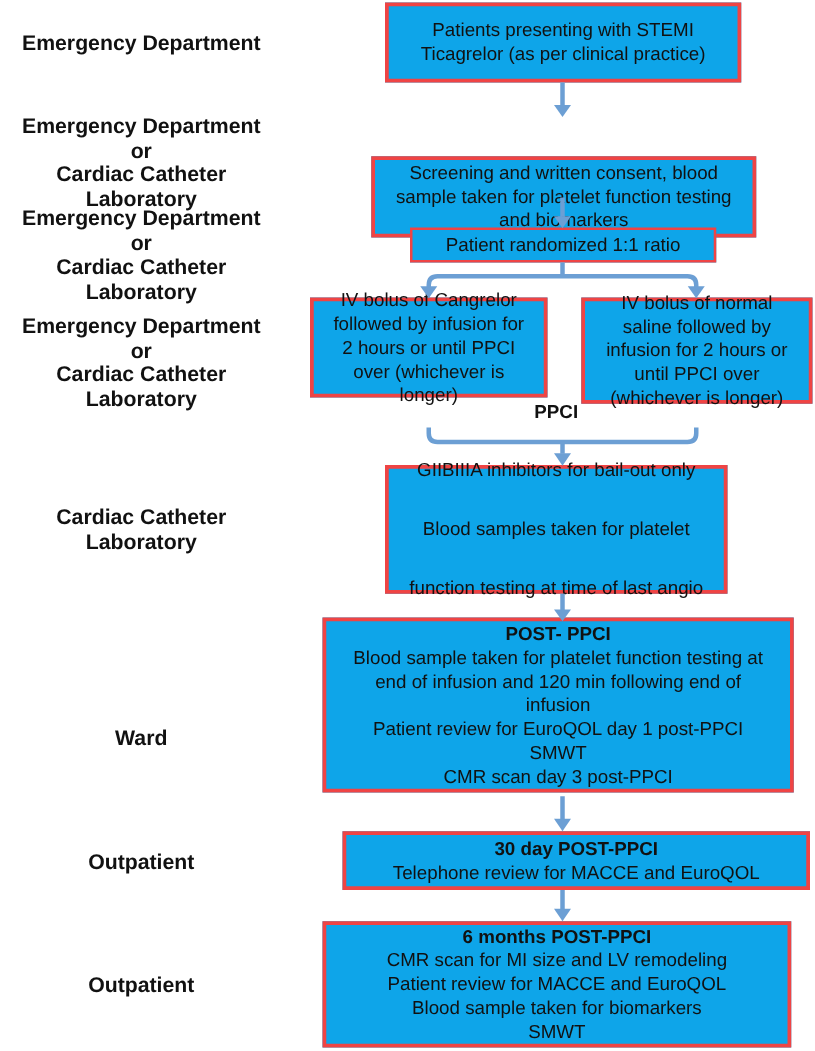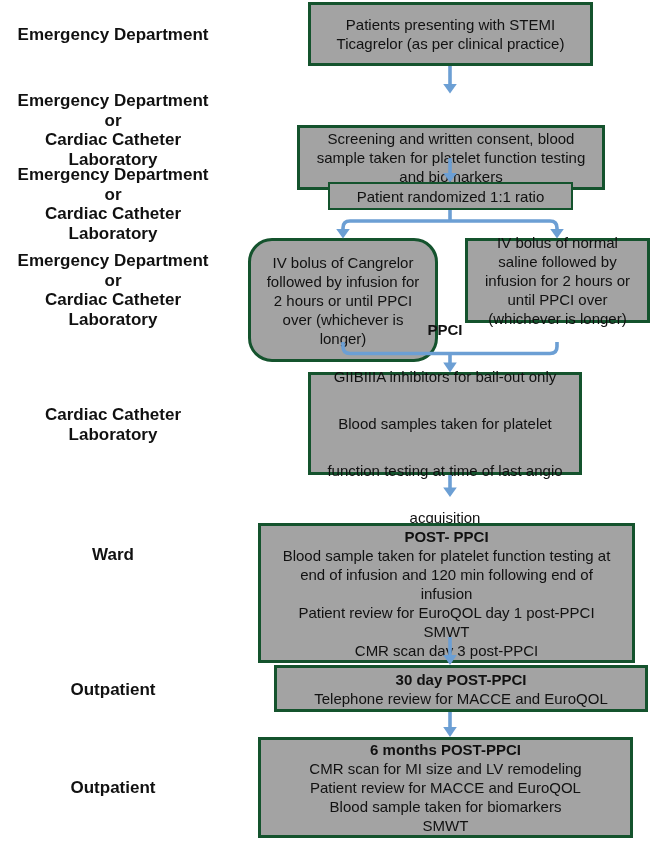--- a/index.html
+++ b/index.html
@@ -25,48 +25,48 @@
     text-align: center;
     font-weight: bold;
     font-size: 17px;
     line-height: 19.5px;
     color: #111111;
   }
   
   .fbox {
     position: absolute;
     box-sizing: border-box;
-    border: 3px solid #14532d;
-    background: #a3a3a3;
+    border: 3px solid #ef4444;
+    background: #0ea5e9;
     display: flex;
     flex-direction: column;
     align-items: center;
     justify-content: center;
     text-align: center;
     font-size: 15px;
     line-height: 19px;
     color: #111111;
     padding: 1px 2px;
   }
   .fbox .box-title { font-weight: bold; }
   #box-stemi      { left: 308px; top: 2px;   width: 285px; height: 64px; }
   #box-screening  { left: 297px; top: 93px;  width: 308px; height: 65px; margin-top: 32px; }
   #box-randomized { left: 328px; top: 182px; width: 245px; height: 28px; border-width: 2.5px; }
-  #box-cangrelor  { left: 248px; top: 238px; width: 190px; height: 124px; border-radius: 24px; }
+  #box-cangrelor  { left: 248px; top: 238px; width: 190px; height: 80px; }
   #box-saline     { left: 465px; top: 238px; width: 185px; height: 85px; }
   #box-ppci       { left: 308px; top: 372px; width: 274px; height: 103px; gap: 28px; }
-  #box-post-ppci  { left: 258px; top: 523px; width: 377px; height: 140px; }
+  #box-post-ppci  { left: 258px; top: 494px; width: 377px; height: 140px; }
   #box-day30      { left: 258px; top: 665px; width: 374px; height: 47px; margin-left: 16px; }
   #box-month6     { left: 258px; top: 737px; width: 375px; height: 101px; }
   #stage-1 { top: 35px; }
   #stage-2 { top: 130px; }
   #stage-3 { top: 204px; }
   #stage-4 { top: 290px; }
   #stage-5 { top: 424px; }
-  #stage-6 { top: 555px; text-align: center; }
+  #stage-6 { top: 591px; text-align: center; }
   #stage-7 { top: 690px; }
   #stage-8 { top: 788px; }
   #connectors {
     position: absolute;
     left: 0; top: 0;
     pointer-events: none;
   }
   #connectors .stem {
     stroke: var(--accent, #6c9fd4);
     stroke-width: 3.6;

